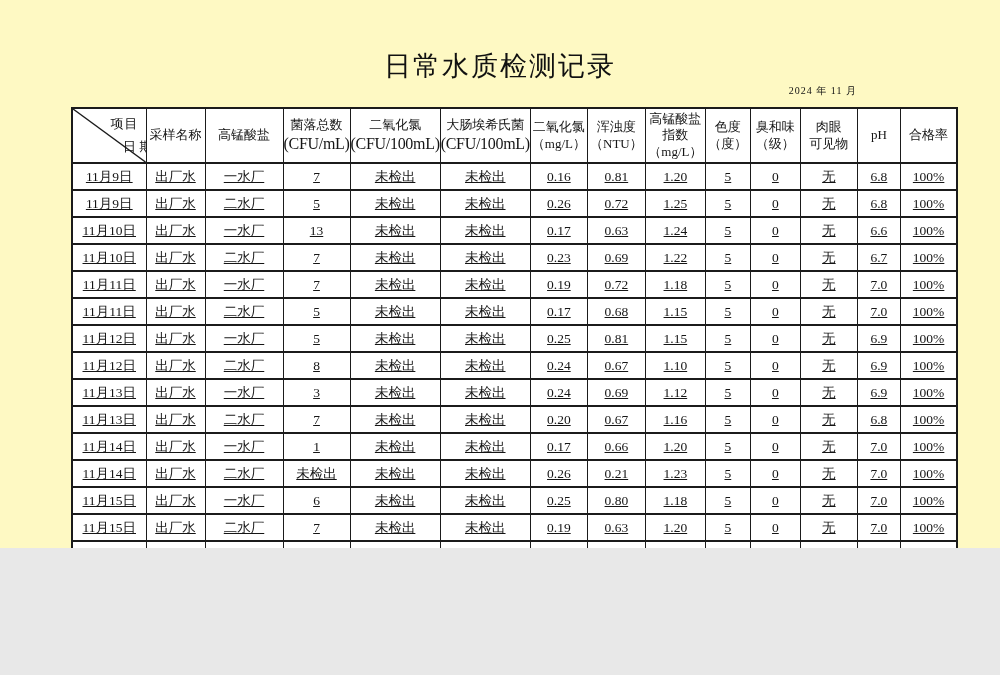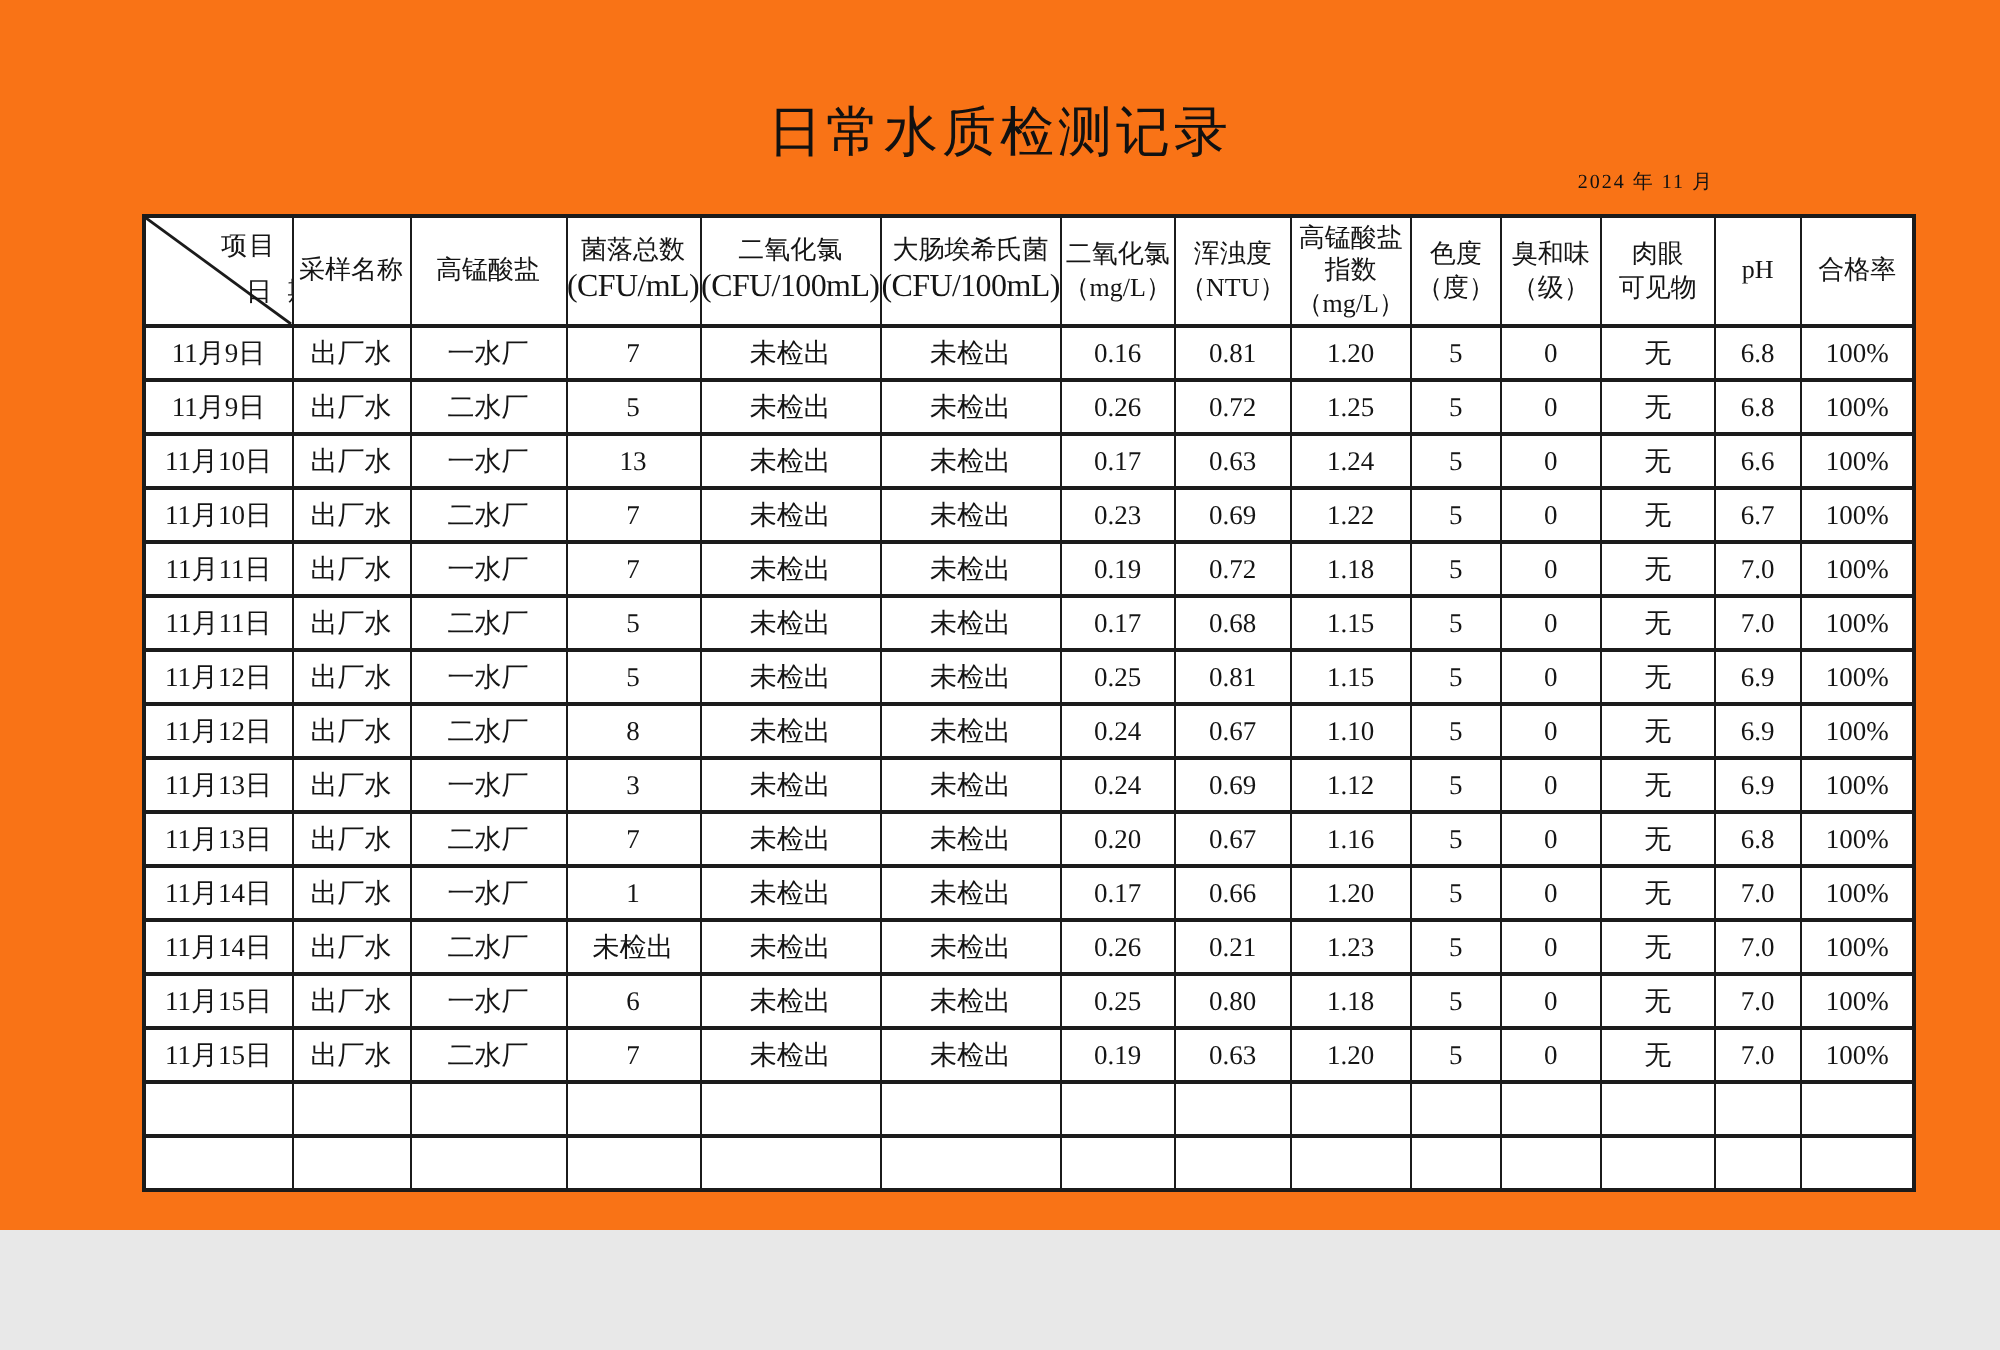--- a/index.html
+++ b/index.html
@@ -1,22 +1,22 @@
 <!DOCTYPE html>
 <html><head>
 <meta charset="utf-8">
 <style>
   * { margin: 0; padding: 0; box-sizing: border-box; }
   html, body { background: #e8e8e8; }
   body { font-family: "Liberation Serif", "DejaVu Serif", serif; }
   .page {
     position: relative;
     width: 1000px;
-    height: 615px;
-    background: #f97316;
+    height: 548px;
+    background: #fef9c3;
     color: #151515;
     overflow: hidden;
   }
   .title {
     position: absolute;
     top: 48px;
     left: 0;
     width: 100%;
     text-align: center;
     font-size: 27px;
@@ -45,34 +45,33 @@
   }
   table.record-table { border-width: 2px; }
   th, td {
     border-width: 2px 1px;
     text-align: center;
     vertical-align: middle;
     overflow: hidden;
     white-space: nowrap;
   }
   thead tr { height: 55px; }
-  tbody tr { height: 27px; }
+  tbody tr { height: 27px; text-decoration: underline; }
   th {
     font-weight: normal;
     font-size: 13px;
     line-height: 1.25;
     padding: 1px 0;
   }
   th .hline { display: block; }
   th .hline.unit { font-size: 16px; letter-spacing: -0.3px; }
   td { font-size: 13.5px; padding: 0 1px; }
   th.corner {
     position: relative;
     padding: 4px;
-    font-family: Liberation Mono, monospace;
   }
   th.corner svg.diag {
     position: absolute;
     inset: 0;
     width: 100%;
     height: 100%;
     display: block;
   }
   .corner-top {
     position: absolute;

